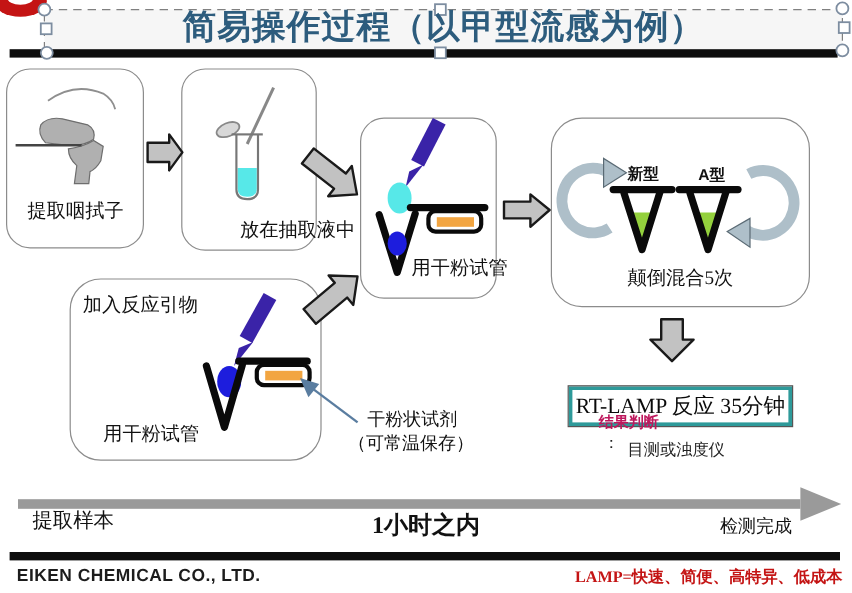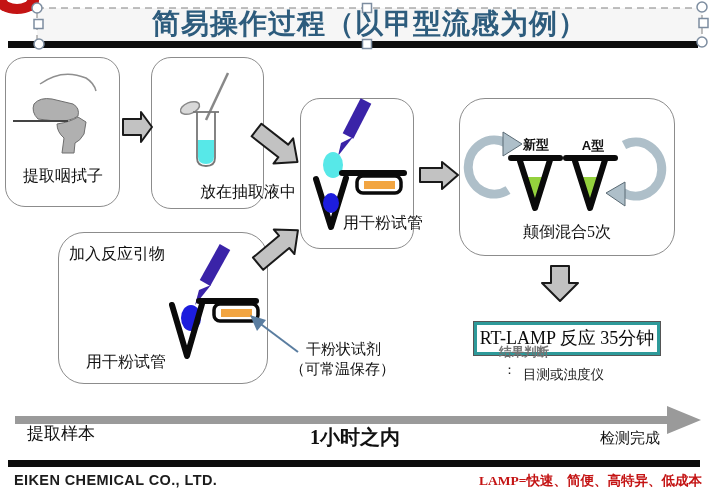--- a/index.html
+++ b/index.html
@@ -165,21 +165,21 @@
   <div class="txt sans center" style="left:578px;top:137px;width:30px;font-size:13px;font-weight:600;">A型</div>
   <div class="txt center" style="left:477px;top:222px;width:180px;">颠倒混合5次</div>
   <div class="txt" style="left:69px;top:244px;text-align:right;">加入反应引物</div>
   <div class="txt" style="left:86px;top:352px;">用干粉试管</div>
 
   <div class="txt" style="left:306px;top:340px;font-size:15px;">干粉状试剂</div>
   <div class="txt" style="left:290px;top:360px;font-size:15px;">（可常温保存）</div>
 
   <div class="rt-box">RT-LAMP 反应  35分钟</div>
 
-  <div class="txt sans" style="left:499px;top:344px;font-size:12.5px;font-weight:600;color:#737373;">结果判断</div>
+  <div class="txt sans" style="left:499px;top:344px;font-size:12.5px;font-weight:600;color:#be185d;">结果判断</div>
   <div class="txt v-colon" style="left:500px;top:360px;">：</div>
   <div class="txt sans" style="left:523px;top:366px;font-size:13.5px;color:#222;">目测或浊度仪</div>
 
   <div class="txt" style="left:27px;top:422px;font-size:17px;">提取样本</div>
   <div class="txt center bold-serif" style="left:275px;top:424px;width:160px;">1小时之内</div>
   <div class="txt" style="right:50px;top:429px;font-size:15px;">检测完成</div>
 
   <div class="txt sans company" style="left:14px;top:472px;">EIKEN CHEMICAL CO., LTD.</div>
   <div class="txt red" style="right:8px;top:472px;font-size:13.5px;">LAMP=快速、简便、高特异、低成本</div>
 

